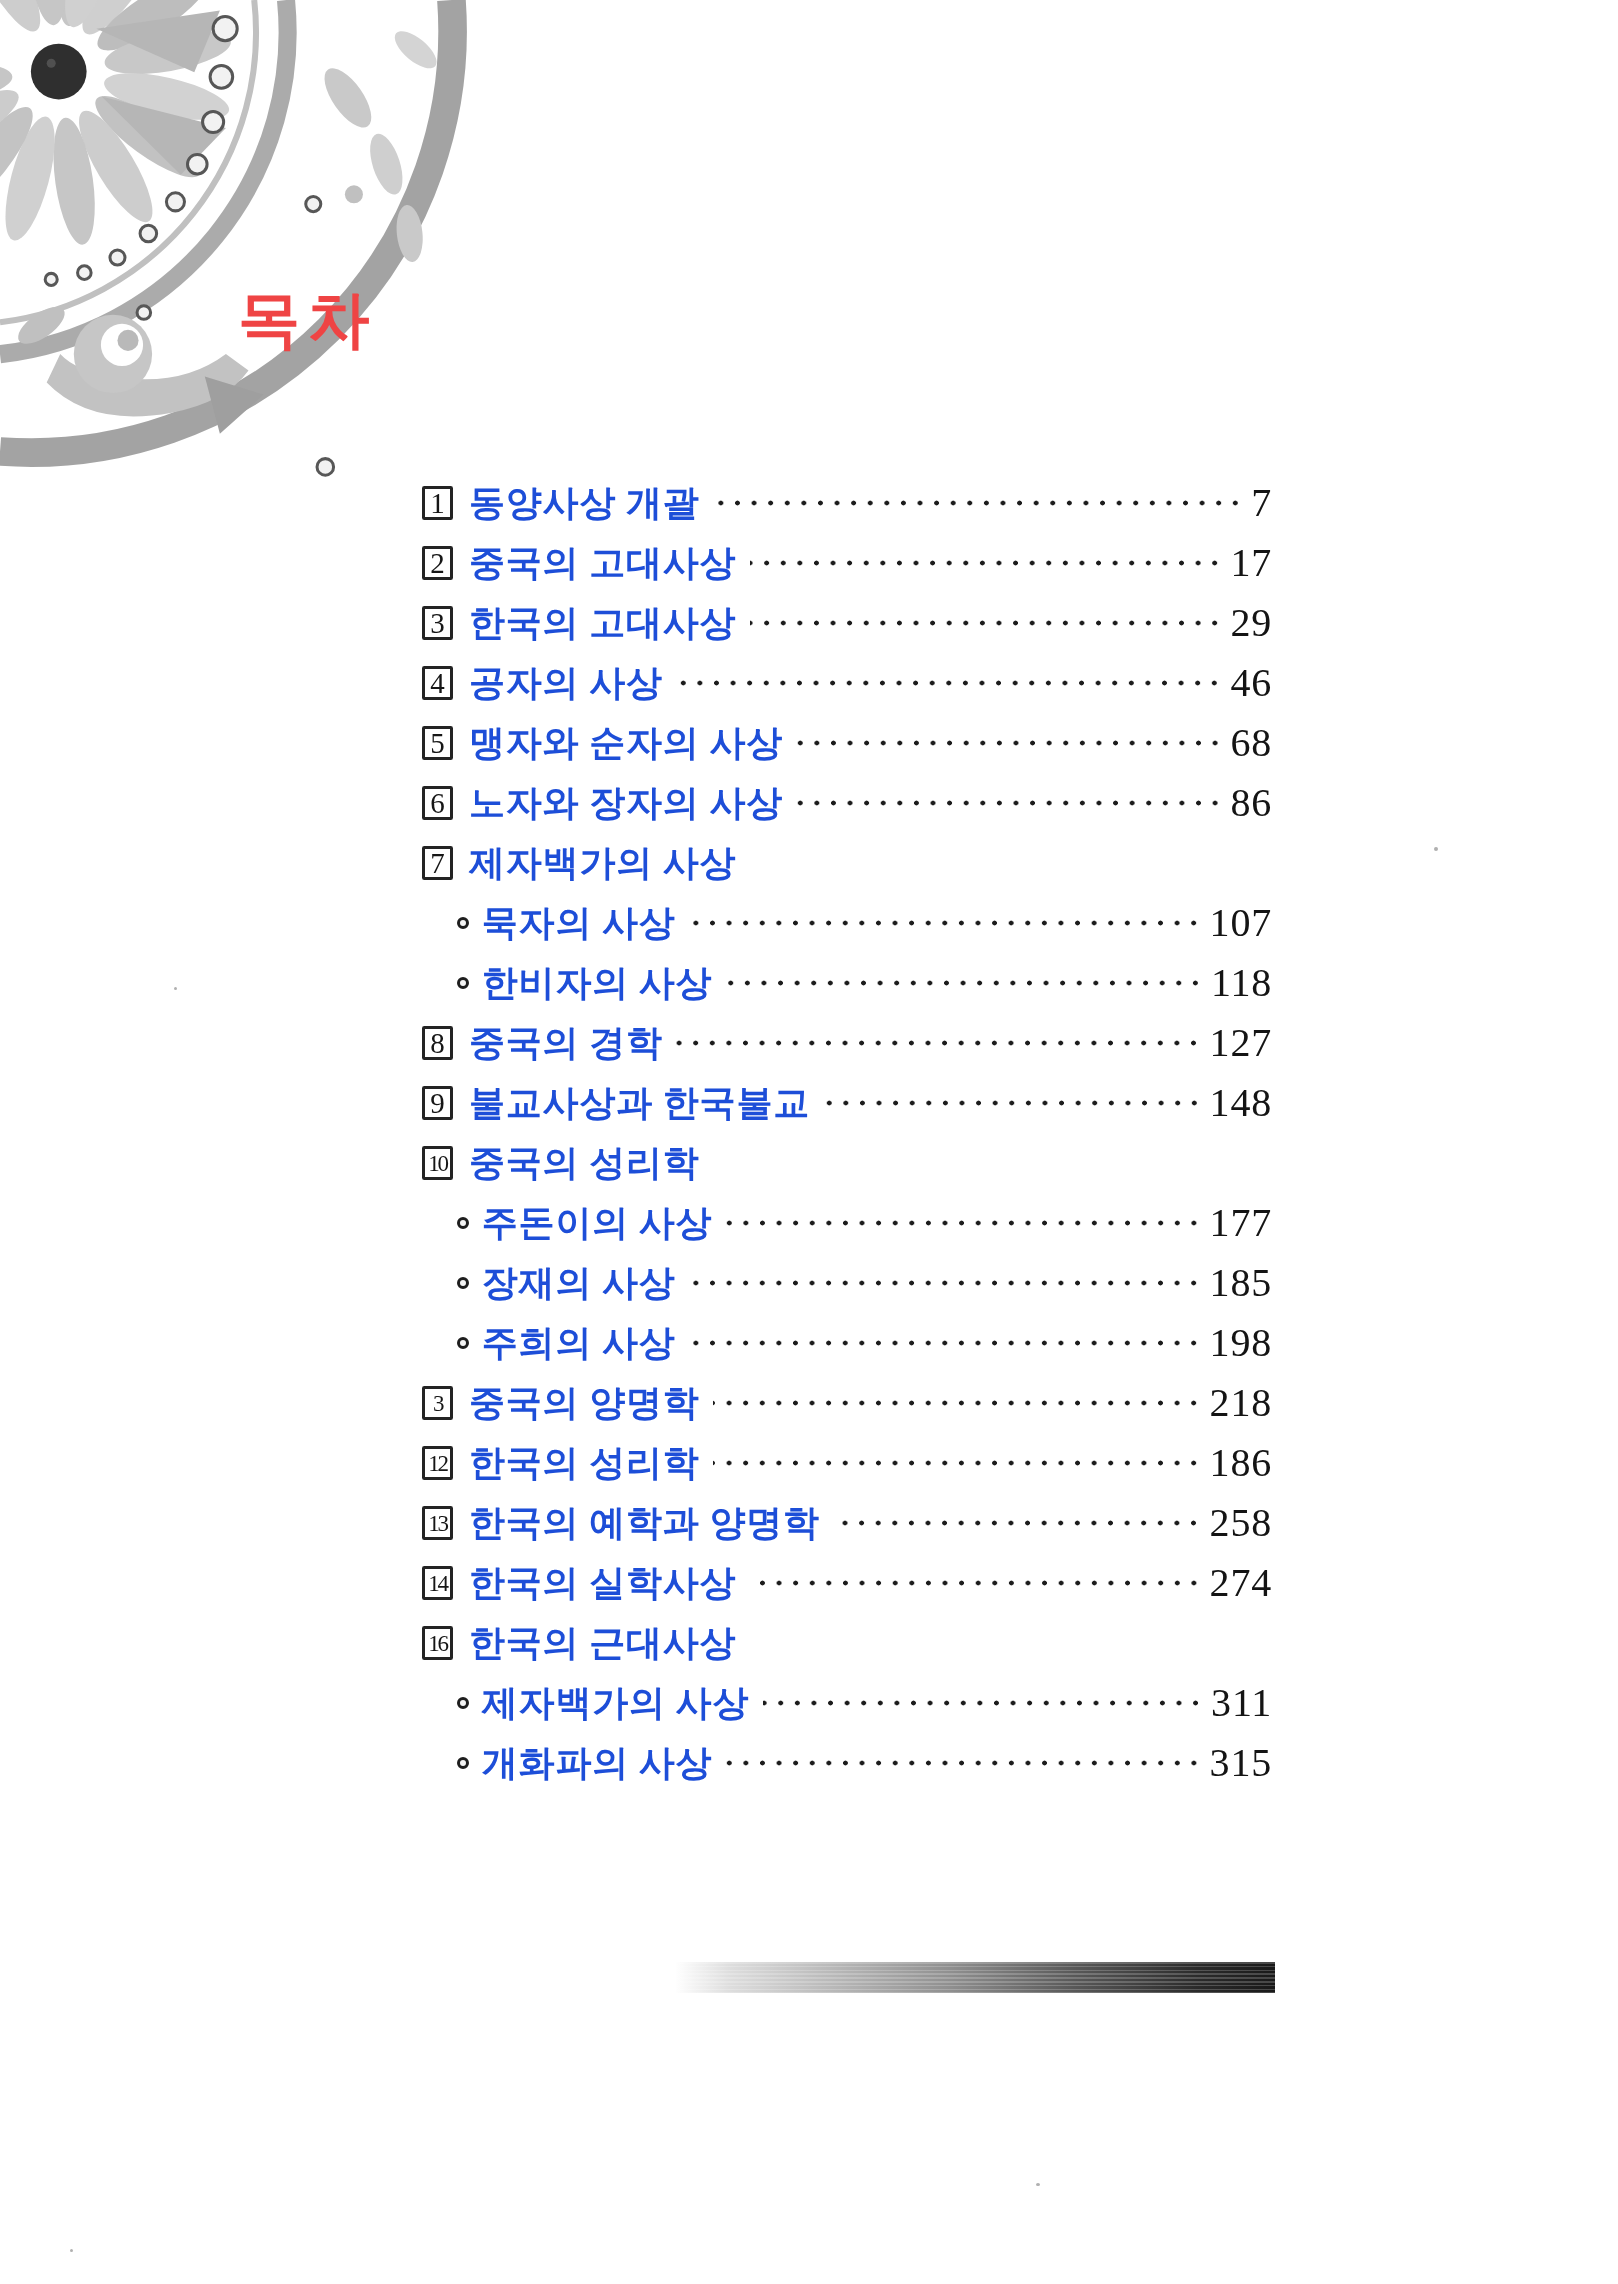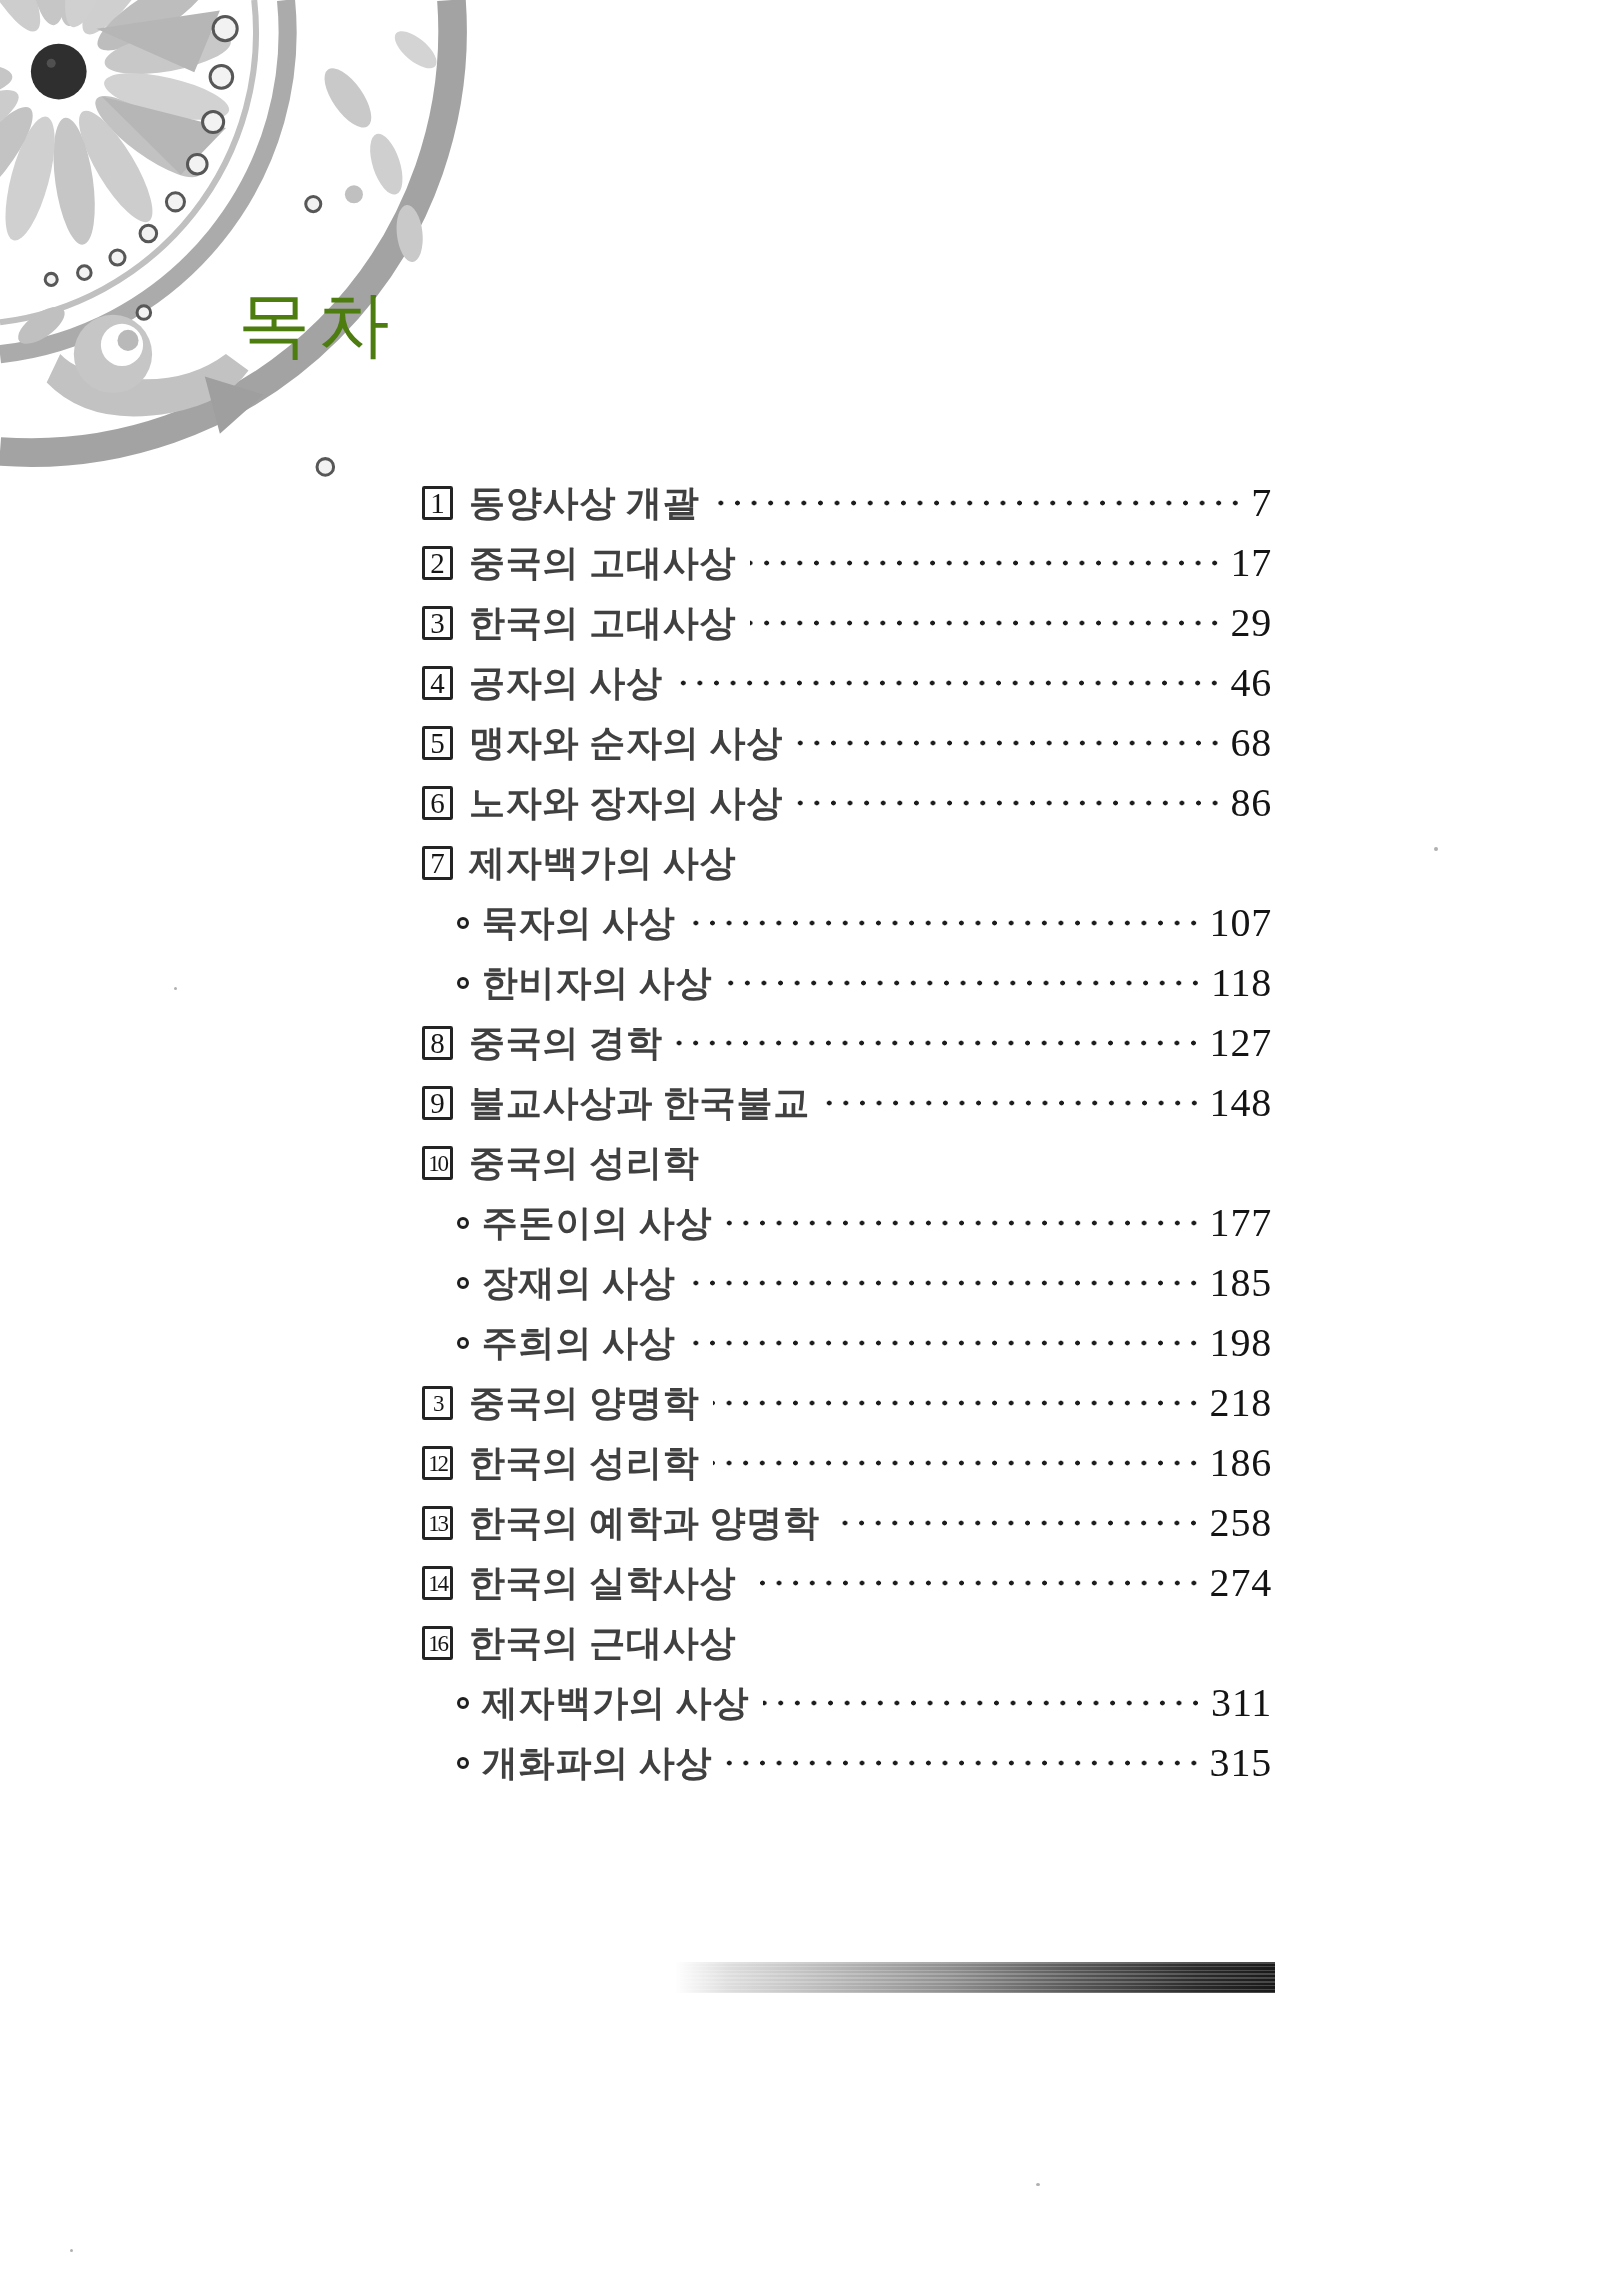--- a/index.html
+++ b/index.html
@@ -5,40 +5,40 @@
   html,body{margin:0;padding:0;background:#d9d9d9;}
   .page{
     position:relative;width:1618px;height:2284px;background:#ffffff;overflow:hidden;
     font-family:"Liberation Serif","DejaVu Serif",serif;color:#1b1b1b;
   }
   
   .ornament{position:absolute;left:0;top:0;}
   
   .title{
     position:absolute;left:238px;top:289px;margin:0;z-index:3;
-    font-size:72px;line-height:1;font-weight:400;letter-spacing:7.5px;color:#4d7c0f;
+    font-size:62px;line-height:1;font-weight:700;letter-spacing:7.5px;color:#ef4444;
     font-family:"Liberation Serif","DejaVu Serif",serif;white-space:pre;
   }
   
   .toc{position:absolute;left:422px;top:473px;width:850px;z-index:2;}
   .row{display:flex;align-items:center;height:60px;}
   .numbox{
     box-sizing:border-box;flex:0 0 auto;width:31px;height:34px;
     border:3px solid #232323;border-radius:2.3px;
     display:flex;align-items:center;justify-content:center;
     font-size:29px;line-height:1;font-weight:400;color:#161616;
   }
   .numbox.two{font-size:23px;letter-spacing:-2.3px;}
   .bullet{
     flex:0 0 auto;box-sizing:border-box;width:12px;height:12px;margin-left:35px;
     border:3.8px solid #1e1e1e;border-radius:50%;background:#f5f5f5;
   }
   .label{
     flex:0 0 auto;font-size:36px;line-height:1;font-weight:700;letter-spacing:0.8px;
-    color:#404040;white-space:pre;
+    color:#1d4ed8;white-space:pre;
   }
   .row.main .label{margin-left:16px;}
   .row.sub .label{margin-left:12.8px;}
   .dots{
     flex:1 1 auto;align-self:center;height:7.5px;margin:0 7.5px 0 13.5px;
     background-image:radial-gradient(circle,#1c1c1c 2px,rgba(0,0,0,0) 2.6px);
     background-size:16.6px 7.5px;background-repeat:repeat-x;background-position:right center;
   }
   .pagenum{
     flex:0 0 auto;font-size:40px;line-height:1;font-weight:400;letter-spacing:0.8px;

